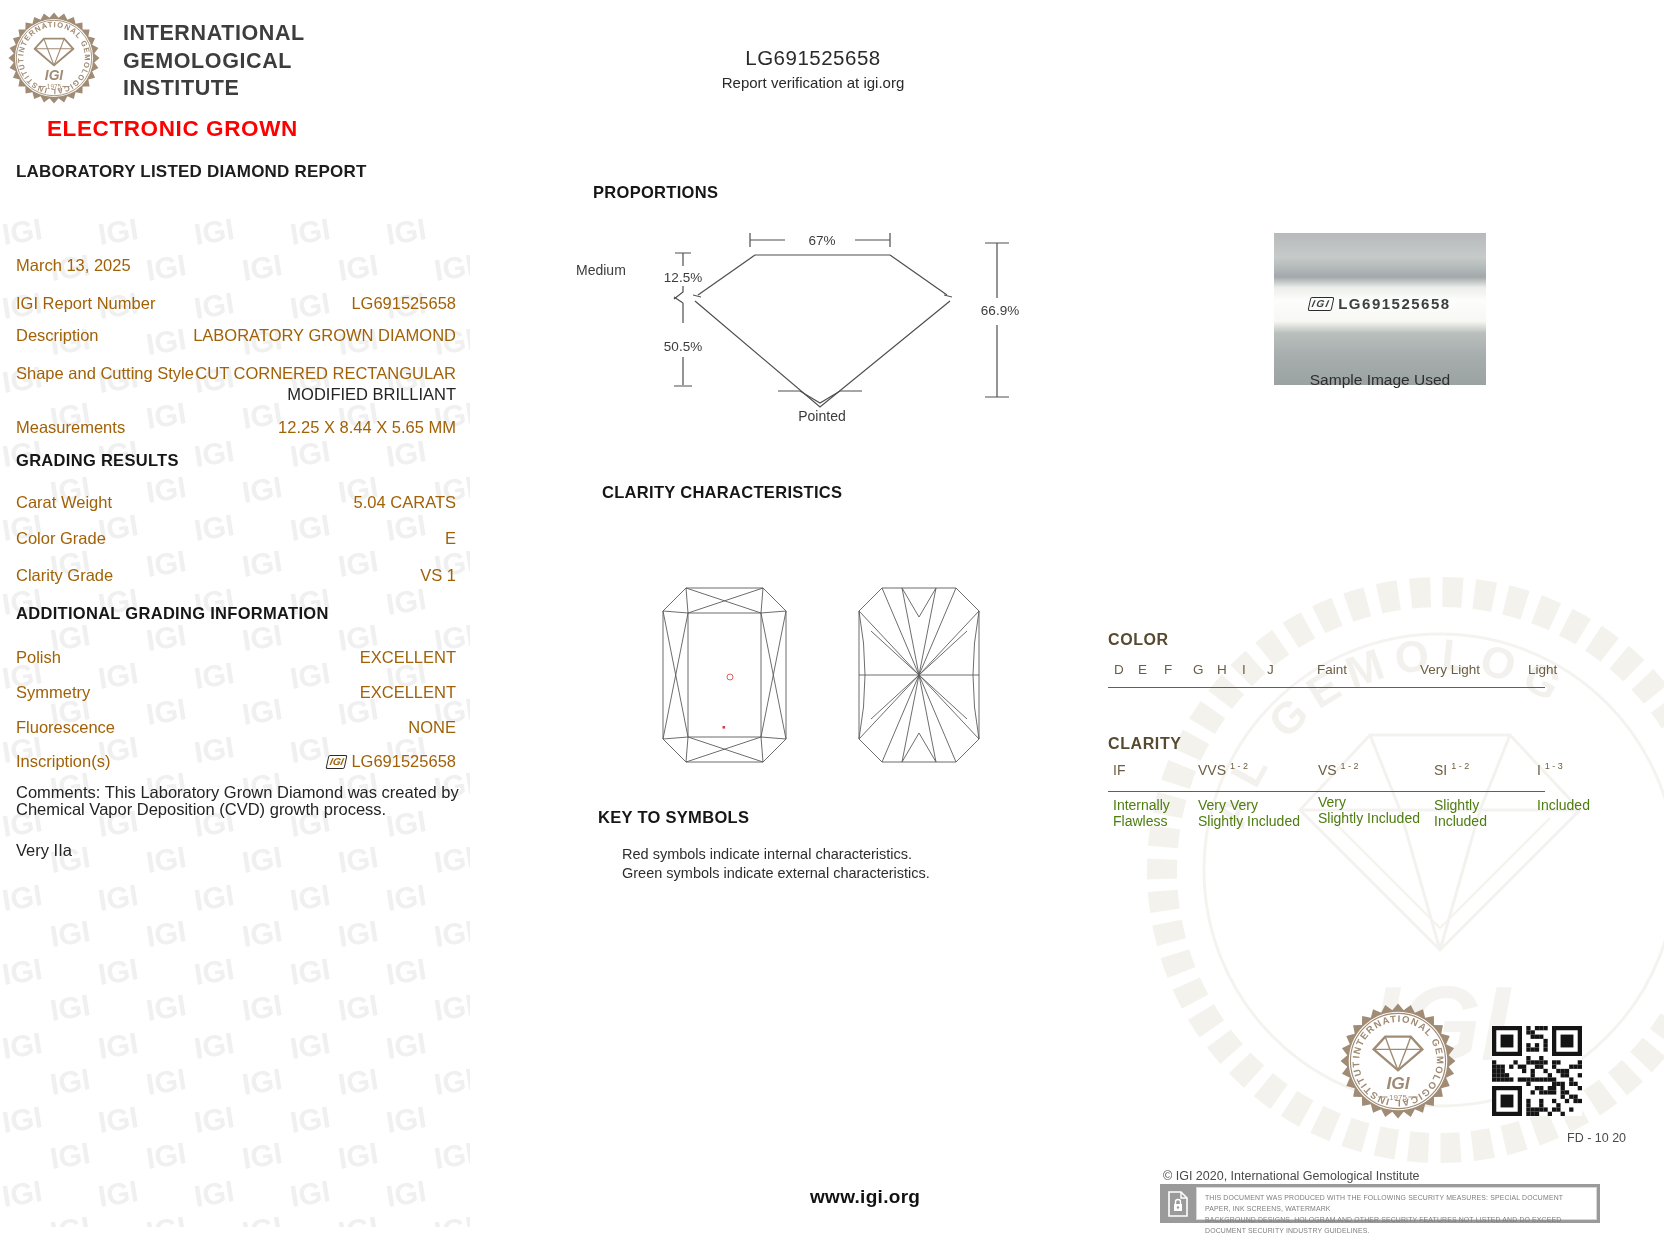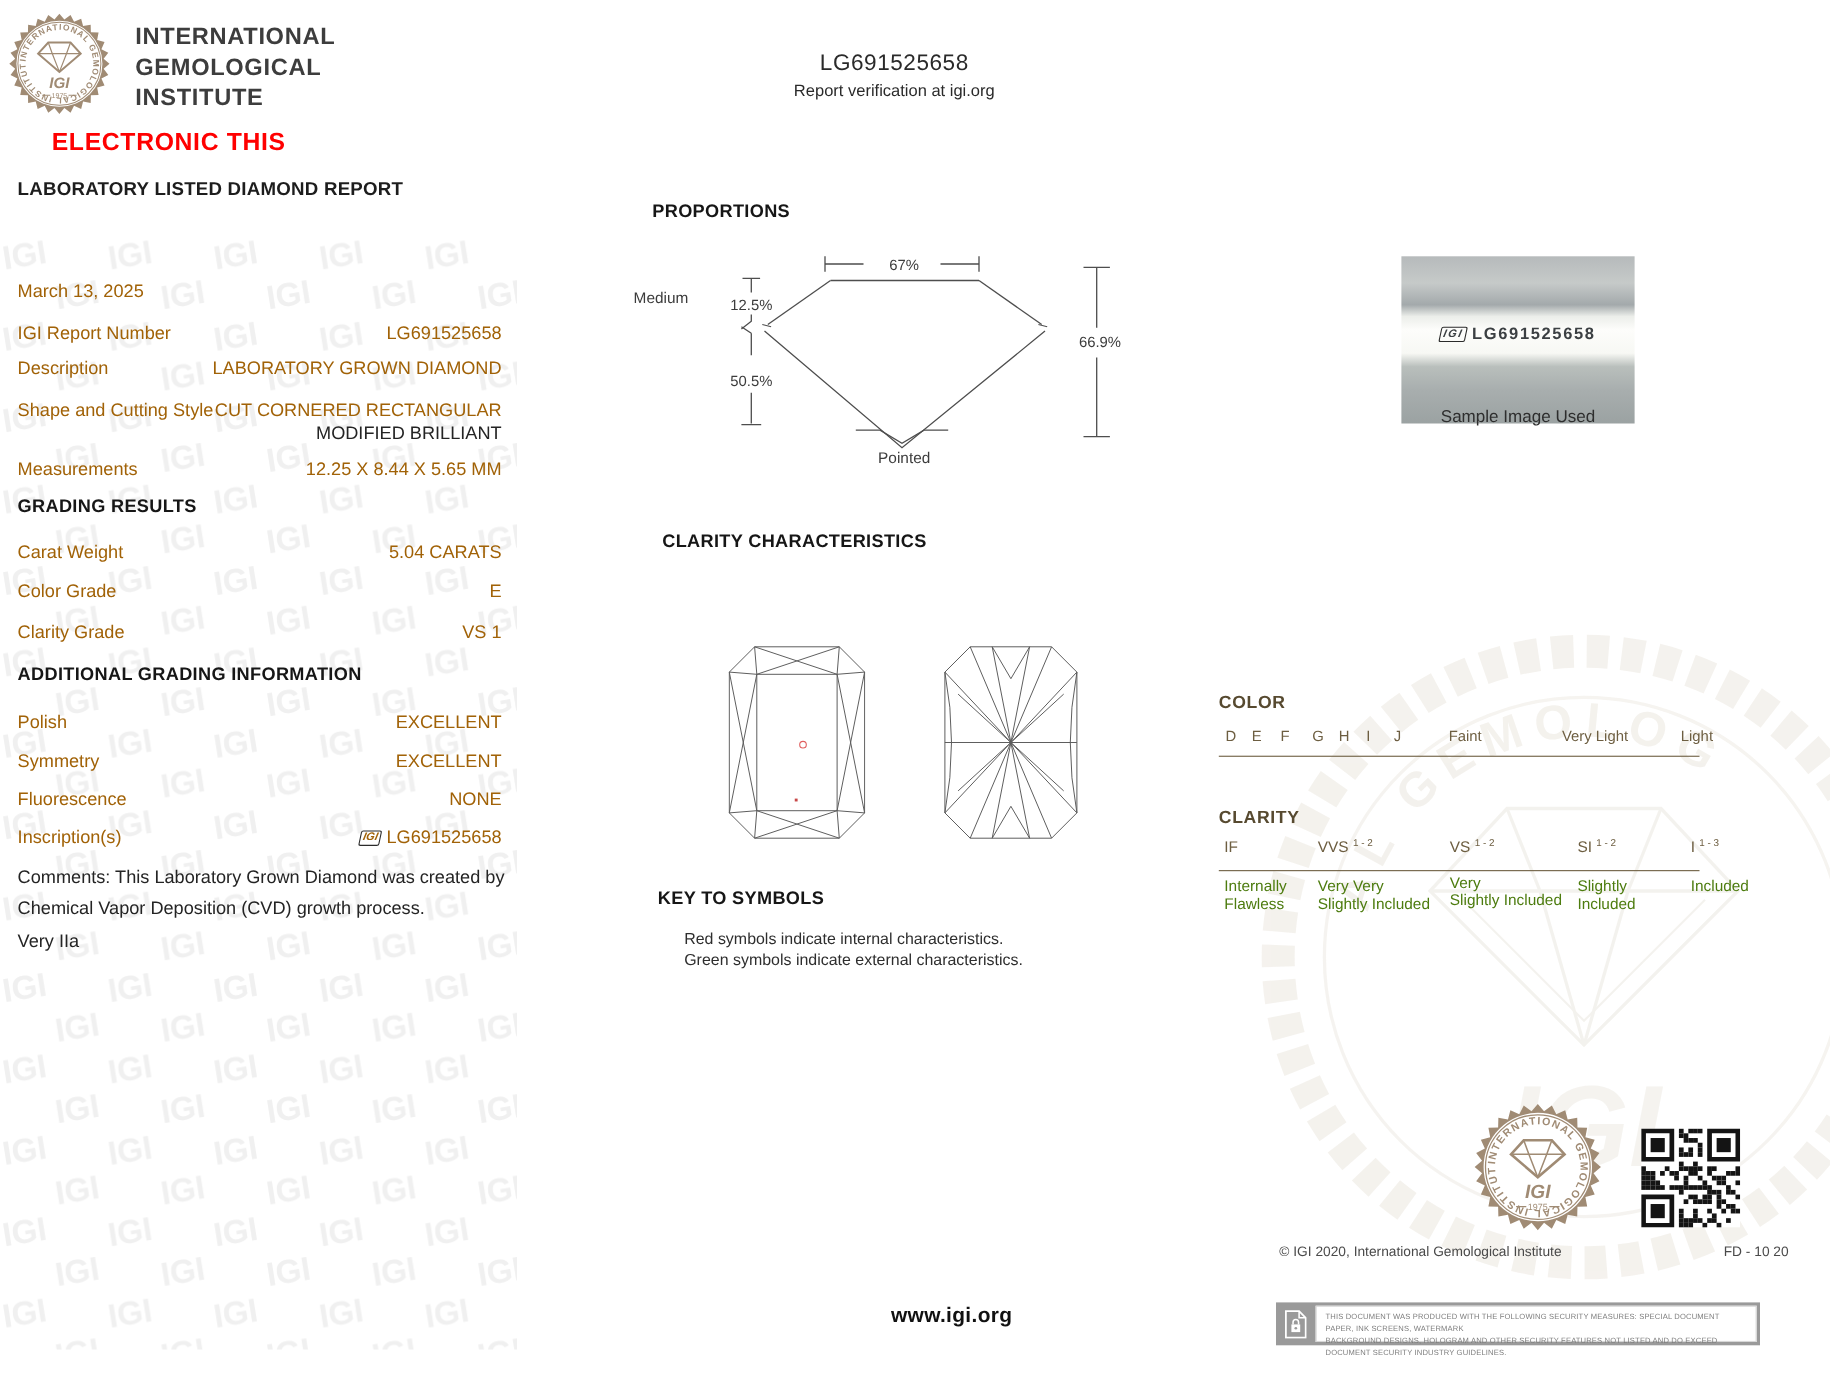--- a/index.html
+++ b/index.html
@@ -12,21 +12,21 @@
   .rpt-title{font-size:17px;font-weight:bold;letter-spacing:.2px;color:#1d1d1d;}
   .top-num{width:320px;text-align:center;font-size:20.5px;color:#2a2a2a;letter-spacing:.5px;}
   .top-verif{width:320px;text-align:center;font-size:15px;color:#2a2a2a;}
   
   .row{position:absolute;left:16px;width:440px;display:flex;justify-content:space-between;
        font-size:16.5px;color:#a16207;}
   .row .lbl{white-space:nowrap;}
   .row .val{text-align:right;white-space:nowrap;}
   .sechead{position:absolute;left:16px;font-size:16.5px;font-weight:bold;letter-spacing:.3px;color:#161616;}
   .val2{position:absolute;left:16px;width:440px;text-align:right;font-size:16.5px;color:#242424;}
-  .comments{position:absolute;left:16px;width:447px;font-size:16.5px;line-height:28px;color:#242424;}
+  .comments{position:absolute;left:16px;width:447px;font-size:16.5px;line-height:17px;color:#242424;}
   .h2{position:absolute;font-size:16.5px;font-weight:bold;letter-spacing:.3px;color:#161616;}
   .keyline{position:absolute;font-size:14.5px;color:#2e2e2e;line-height:19px;}
   .igi-mark{display:inline-block;font-size:10px;font-weight:bold;font-style:italic;
             border:1.2px solid #2b2b2b;border-radius:2px;padding:0 2px;margin-right:5px;
             transform:skewX(-12deg);line-height:12px;vertical-align:2px;}
   
   .sample-img{width:212px;height:152px;
      background:linear-gradient(180deg,#b6babb 0%,#c6cac9 16%,#a3a9ab 29%,#eceeea 36%,
                 #fdfdfb 44%,#f7f8f4 58%,#b9bfbc 66%,#a8aeae 80%,#9ba2a2 100%);
      display:flex;align-items:center;justify-content:center;}
@@ -108,21 +108,21 @@
   <svg class="abs" style="left:8px;top:12px" width="92" height="92" viewBox="0 0 100 100">
     <use href="#igi-seal"></use>
   </svg>
 
   <div class="abs org-title" style="left:123px;top:20px">
     <div>INTERNATIONAL</div>
     <div>GEMOLOGICAL</div>
     <div>INSTITUTE</div>
   </div>
 
-  <div class="abs ecopy" style="left:47px;top:116px;color:#ff0000">ELECTRONIC THIS</div>
+  <div class="abs ecopy" style="left:47px;top:116px;color:#ff0000">ELECTRONIC GROWN</div>
 
   <div class="abs rpt-title" style="left:16px;top:162px">LABORATORY LISTED DIAMOND REPORT</div>
 
   <div class="abs top-num" style="left:653px;top:46px">LG691525658</div>
   <div class="abs top-verif" style="left:653px;top:74px">Report verification at igi.org</div>
 
   <div class="row" style="top:256px">
     <span class="lbl">March 13, 2025</span>
   </div>
 
@@ -425,21 +425,21 @@
           <rect x="18" y="19" width="1" height="1"></rect>
           <rect x="8" y="20" width="1" height="1"></rect>
           <rect x="9" y="20" width="1" height="1"></rect>
           <rect x="10" y="20" width="1" height="1"></rect>
           <rect x="13" y="20" width="1" height="1"></rect>
           <rect x="16" y="20" width="1" height="1"></rect>
         </g>
     </g>
   </svg>
 
-  <div class="abs copyright" style="left:1163px;top:1131px;z-index:1">© IGI 2020, International Gemological Institute</div>
+  <div class="abs copyright" style="left:1163px;top:1169px;z-index:1">© IGI 2020, International Gemological Institute</div>
   <div class="abs formcode" style="left:1567px;top:1131px;z-index:1">FD - 10 20</div>
 
   <div class="abs website" style="left:810px;top:1186px;z-index:1">www.igi.org</div>
 
   <div class="secbar">
     <span class="icon">
       <svg width="20" height="26" viewBox="0 0 20 26">
         <path d="M1,1 h12 l6,6 v18 h-18 Z" fill="none" stroke="#ffffff" stroke-width="1.6"></path>
         <path d="M13,1 v6 h6" fill="none" stroke="#ffffff" stroke-width="1.4"></path>
         <rect x="6" y="13" width="8" height="7" fill="#ffffff"></rect>

